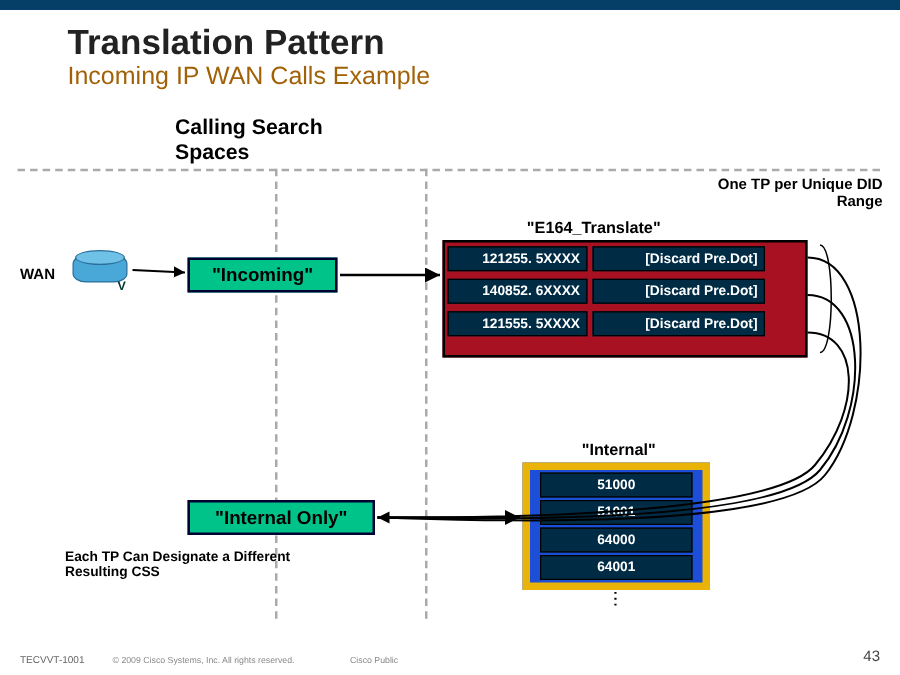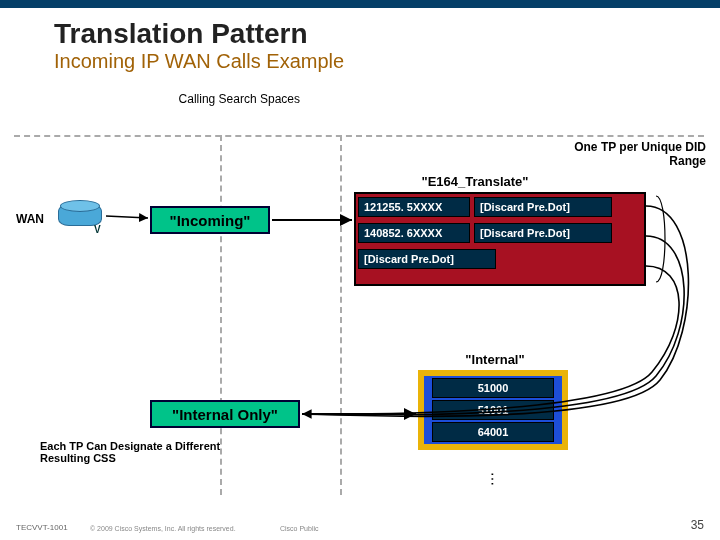--- a/index.html
+++ b/index.html
@@ -1,21 +1,21 @@
 <!DOCTYPE html>
 <html><head>
 <meta charset="utf-8">
 <style>
   * { box-sizing: border-box; margin: 0; padding: 0; }
   html, body { width: 720px; height: 540px; font-family: Arial, Helvetica, sans-serif; background: #fff; overflow: hidden; position: relative; }
   .slide { position: relative; width: 720px; height: 540px; }
   .topbar { position: absolute; left: 0; top: 0; width: 720px; height: 8px; background: #053f68; }
   .title { position: absolute; left: 54px; top: 18px; font-size: 28px; font-weight: bold; color: #222; }
   .subtitle { position: absolute; left: 54px; top: 50px; font-size: 20px; color: #a16207; }
-  .col-head { position: absolute; font-size: 12px; font-weight: normal; text-align: right; }
+  .col-head { position: absolute; font-size: 17px; font-weight: bold; text-align: left; }
   .dash { position: absolute; border-top: 2px dashed #aaa; height: 0; }
   .vdash { position: absolute; border-left: 2px dashed #aaa; width: 0; }
   .note { position: absolute; font-size: 12px; font-weight: bold; }
   .note-sm { position: absolute; font-size: 11px; font-weight: bold; }
   .part-label { position: absolute; font-size: 13px; font-weight: bold; text-align: center; }
   .css-box { position: absolute; background: #00c389; border: 2px solid #003; color: #000; font-weight: bold; font-size: 15px; display: flex; align-items: center; justify-content: center; padding: 6px 10px; }
   .tp-outer { position: absolute; background: #a71122; border: 2.5px solid #000; }
   .tp-row { height: 26px; display: flex; align-items: center; }
   .tp-cell { background: #002b45; color: #fff; font-size: 11px; font-weight: bold; border: 1px solid #000; margin: 2px; padding: 3px 5px; white-space: nowrap; }
   .dn-outer { position: absolute; background: #1d4ed8; border: 6px solid #eab308; }
@@ -52,47 +52,49 @@
   <div class="router" style="left:58px; top:200px;">
     <div class="router-body"></div>
     <div class="router-top"></div>
   </div>
   <div class="vlabel" style="left:94px; top:224px;">V</div>
 
   <div class="css-box" style="left:150px; top:206px; width:120px; height:28px;">"Incoming"</div>
 
   <div class="part-label" style="left:400px; top:174px; width:150px;">"E164_Translate"</div>
 
-  <div class="tp-outer" style="left:354px; top:192px; width:292px; height:94px;">
+  <div class="tp-outer" style="left:354px; top:192px; width:292px; height:94px;text-align:right;">
     <div class="tp-row">
       <div class="tp-cell" style="width:112px;">121255. 5XXXX</div>
       <div class="tp-cell" style="width:138px;">[Discard Pre.Dot]</div>
     </div>
     <div class="tp-row">
       <div class="tp-cell" style="width:112px;">140852. 6XXXX</div>
       <div class="tp-cell" style="width:138px;">[Discard Pre.Dot]</div>
     </div>
     <div class="tp-row">
+      <div class="tp-cell" style="width:112px;">121555. 5XXXX</div>
       <div class="tp-cell" style="width:138px;">[Discard Pre.Dot]</div>
     </div>
   </div>
 
 
   <div class="part-label" style="left:440px; top:352px; width:110px;">"Internal"</div>
 
   <div class="dn-outer" style="left:418px; top:370px; width:150px;">
     <div class="dn-cell">51000</div>
     <div class="dn-cell">51001</div>
+    <div class="dn-cell">64000</div>
     <div class="dn-cell">64001</div>
   </div>
   <div class="dots" style="left:490px; top:472px;">⋯</div>
 
   <div class="css-box" style="left:150px; top:400px; width:150px; height:28px;">"Internal Only"</div>
 
-  <div class="note-sm" style="left:40px; top:440px; width:190px;">Each TP Can Designate a Different Resulting CSS</div>
+  <div class="note-sm" style="left:52px; top:440px; width:190px;">Each TP Can Designate a Different Resulting CSS</div>
 
   <svg class="lines">
     <defs>
       <marker id="arr" markerWidth="8" markerHeight="8" refX="6" refY="3" orient="auto">
         <path d="M0,0 L6,3 L0,6 Z" fill="#000"></path>
       </marker>
     </defs>
 
     <line x1="106" y1="216" x2="148" y2="218" stroke="#000" stroke-width="1.5" marker-end="url(#arr)"></line>
 
@@ -103,14 +105,14 @@
     <path d="M646,266 C688,266 690,326 652,372 C614,418 330,414 302,414" stroke="#000" stroke-width="1.6" fill="none"></path>
 
     <line x1="302" y1="414" x2="416" y2="414" stroke="#000" stroke-width="2" marker-end="url(#arr)"></line>
 
     <path d="M656,196 C668,196 668,282 656,282" stroke="#000" stroke-width="1.2" fill="none"></path>
   </svg>
 
   <div class="footer-id">TECVVT-1001</div>
   <div class="footer-copy">© 2009 Cisco Systems, Inc. All rights reserved.</div>
   <div class="footer-pub">Cisco Public</div>
-  <div class="footer-pg">35</div>
+  <div class="footer-pg">43</div>
 </div>
 
 </body></html>

